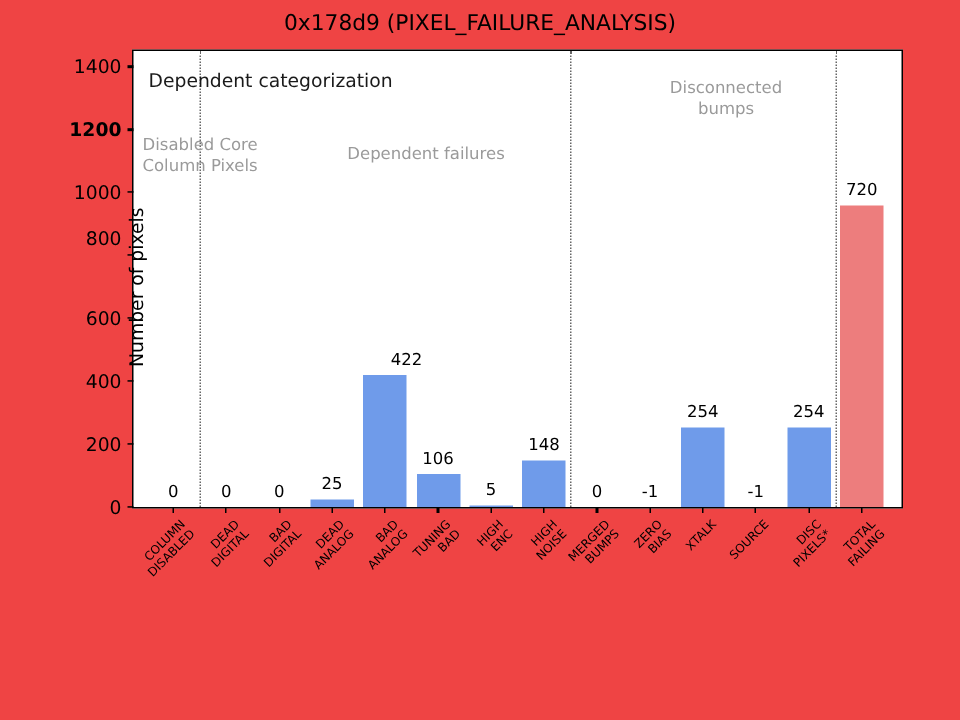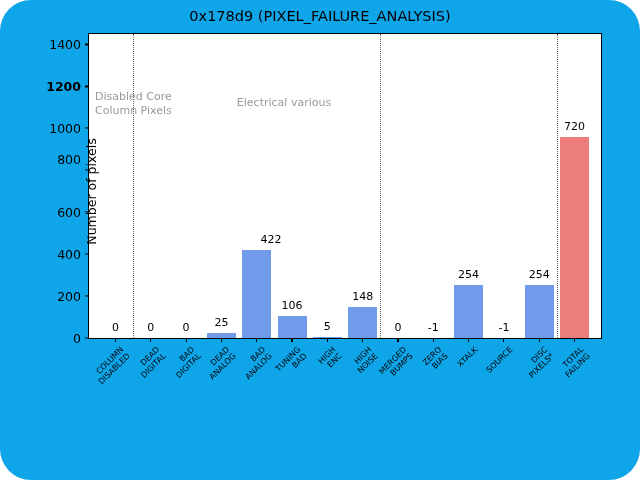--- a/index.html
+++ b/index.html
@@ -12,22 +12,21 @@
     height: 480px;
     overflow: hidden;
     font-family: "DejaVu Sans", sans-serif;
     color: #000000;
   }
 
   #figure {
     position: relative;
     width: 640px;
     height: 480px;
-    background: #0ea5e9;
-    border-radius: 31px;
+    background: #ef4444;
   }
 
   
   #chart-title {
     position: absolute;
     left: 0;
     top: 8px;
     width: 640px;
     text-align: center;
     font-size: 14.5px;
@@ -248,24 +247,27 @@
         <div class="bar-value" style="position: absolute; left: 450.207px; bottom: 55.2524px; transform: translateX(-50%);">254</div>
         <div class="bar" style="left: 471.04px; width: 28.9545px; height: 201.269px; background: rgb(237, 125, 125); display: block;"></div>
         <div class="bar-value" style="position: absolute; left: 485.517px; bottom: 203.269px; transform: translateX(-50%);">720</div>
       </div>
     <div id="dividers">
         <div class="divider" style="left: 44.1379px; border-left-color: rgb(102, 102, 102);"></div>
         <div class="divider" style="left: 291.31px; border-left-color: rgb(102, 102, 102);"></div>
         <div class="divider" style="left: 467.862px; border-left-color: rgb(102, 102, 102);"></div>
       </div>
 
+    <div class="ann-black" style="left:10px; top:12px;">Dependent categorization</div>
 
 
     <div class="ann-grey" style="left:6px; top:56px;text-align:right;">Disabled Core
 Column Pixels</div>
 
-    <div class="ann-grey center" style="left:120px; top:62px; width:150px;">Electrical various</div>
-
+    <div class="ann-grey center" style="left:120px; top:62px; width:150px;">Dependent failures</div>
+
+    <div class="ann-grey center" style="left:320px; top:18px; width:150px;">Disconnected
+bumps</div>
 
   </div>
 
 
 </div>
 
 </body></html>

